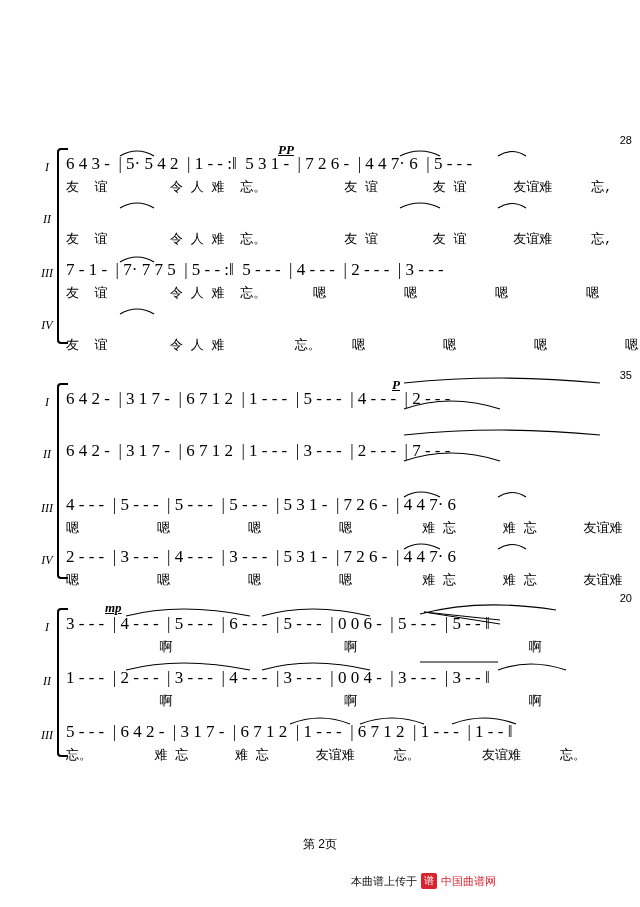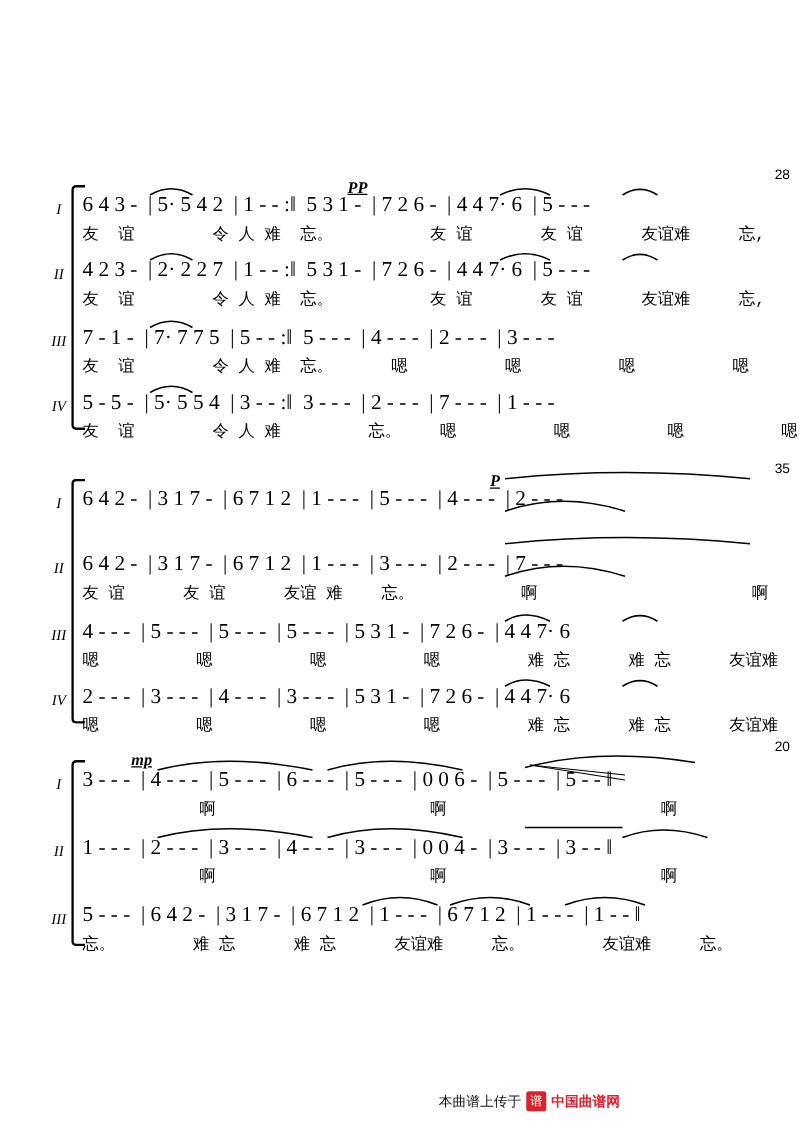--- a/index.html
+++ b/index.html
@@ -88,53 +88,51 @@
     font-family:"Liberation Sans", sans-serif;
     color:#111;
     display:flex;align-items:center;gap:4px;justify-content:space-between;
   }
   .credit .logo{
     display:inline-block;
     background:#d9232e;color:#fff;
     font-size:10px;padding:1px 3px;border-radius:2px;
     font-family:"Liberation Sans", sans-serif;
   }
-  .credit .sitename{color:#d9232e;font-weight:bold;}
+  .credit .sitename{color:#d9232e;font-weight:normal;}
 </style>
 </head>
 <body>
 
 <div class="page">
 
   <div class="system sys1">
     <div class="bracket b1"></div>
     <div class="measnum" style="top:-6px;">28</div>
     <div class="dyn" style="left:278px;top:2px;">PP</div>
 
     <div class="staff" style="top:14px;">
       <div class="voicelabel">I</div>
       <div class="notes">6 4 3 -  | 5· 5 4 2  | 1 - - :‖  5 3 1 -  | 7 2 6 -  | 4 4 7· 6  | 5 - - -</div>
       <div class="lyrics">友  谊        令 人 难  忘。          友 谊       友 谊      友谊难     忘,</div>
     </div>
 
     <div class="staff" style="top:66px;">
       <div class="voicelabel">II</div>
-      <div class="notes">4 2 3 -  | 2· 2 2 7  | 1 - - :‖  5 3 1 -  | 7 2 6 -  | 4 4 7· 6  | 5 - - -</div>
       <div class="lyrics">友  谊        令 人 难  忘。          友 谊       友 谊      友谊难     忘,</div>
     </div>
 
     <div class="staff" style="top:120px;">
       <div class="voicelabel">III</div>
       <div class="notes">7 - 1 -  | 7· 7 7 5  | 5 - - :‖  5 - - -  | 4 - - -  | 2 - - -  | 3 - - -</div>
       <div class="lyrics">友  谊        令 人 难  忘。      嗯          嗯          嗯          嗯</div>
     </div>
 
     <div class="staff" style="top:172px;">
       <div class="voicelabel">IV</div>
-      <div class="notes">5 - 5 -  | 5· 5 5 4  | 3 - - :‖  3 - - -  | 2 - - -  | 7 - - -  | 1 - - -</div>
       <div class="lyrics">友  谊        令 人 难         忘。    嗯          嗯          嗯          嗯</div>
     </div>
 
     <svg class="arcs">
       <path d="M120 16 Q137 6 154 16" fill="none" stroke="#000" stroke-width="1.2"></path>
       <path d="M400 16 Q420 6 440 16" fill="none" stroke="#000" stroke-width="1.2"></path>
       <path d="M498 16 Q512 7 526 16" fill="none" stroke="#000" stroke-width="1.2"></path>
       <path d="M120 68 Q137 58 154 68" fill="none" stroke="#000" stroke-width="1.2"></path>
       <path d="M400 68 Q420 58 440 68" fill="none" stroke="#000" stroke-width="1.2"></path>
       <path d="M498 68 Q512 59 526 68" fill="none" stroke="#000" stroke-width="1.2"></path>
@@ -149,21 +147,20 @@
     <div class="dyn" style="left:392px;top:2px;">P</div>
 
     <div class="staff" style="top:14px;">
       <div class="voicelabel">I</div>
       <div class="notes">6 4 2 -  | 3 1 7 -  | 6 7 1 2  | 1 - - -  | 5 - - -  | 4 - - -  | 2 - - -</div>
     </div>
 
     <div class="staff" style="top:66px;">
       <div class="voicelabel">II</div>
       <div class="notes">6 4 2 -  | 3 1 7 -  | 6 7 1 2  | 1 - - -  | 3 - - -  | 2 - - -  | 7 - - -</div>
-      <div class="lyrics">友 谊      友 谊      友谊 难    忘。           啊                      啊</div>
     </div>
 
     <div class="staff" style="top:120px;">
       <div class="voicelabel">III</div>
       <div class="notes">4 - - -  | 5 - - -  | 5 - - -  | 5 - - -  | 5 3 1 -  | 7 2 6 -  | 4 4 7· 6</div>
       <div class="lyrics">嗯          嗯          嗯          嗯         难 忘      难 忘      友谊难</div>
     </div>
 
     <div class="staff" style="top:172px;">
       <div class="voicelabel">IV</div>
@@ -215,20 +212,21 @@
       <path d="M126 70 Q180 56 250 70" fill="none" stroke="#000" stroke-width="1.2"></path>
       <path d="M262 70 Q310 56 370 70" fill="none" stroke="#000" stroke-width="1.2"></path>
       <path d="M420 62 L498 62" fill="none" stroke="#000" stroke-width="1.1"></path>
       <path d="M498 70 Q530 58 566 70" fill="none" stroke="#000" stroke-width="1.2"></path>
       <path d="M290 124 Q320 112 350 124" fill="none" stroke="#000" stroke-width="1.2"></path>
       <path d="M360 124 Q392 112 424 124" fill="none" stroke="#000" stroke-width="1.2"></path>
       <path d="M452 124 Q484 112 516 124" fill="none" stroke="#000" stroke-width="1.2"></path>
     </svg>
   </div>
 
+  <div class="pagenum">第 2页</div>
 
   <div class="credit">
     <span>本曲谱上传于</span>
     <span class="logo">谱</span>
     <span class="sitename">中国曲谱网</span>
   </div>
 
 </div>
 
 </body></html>

